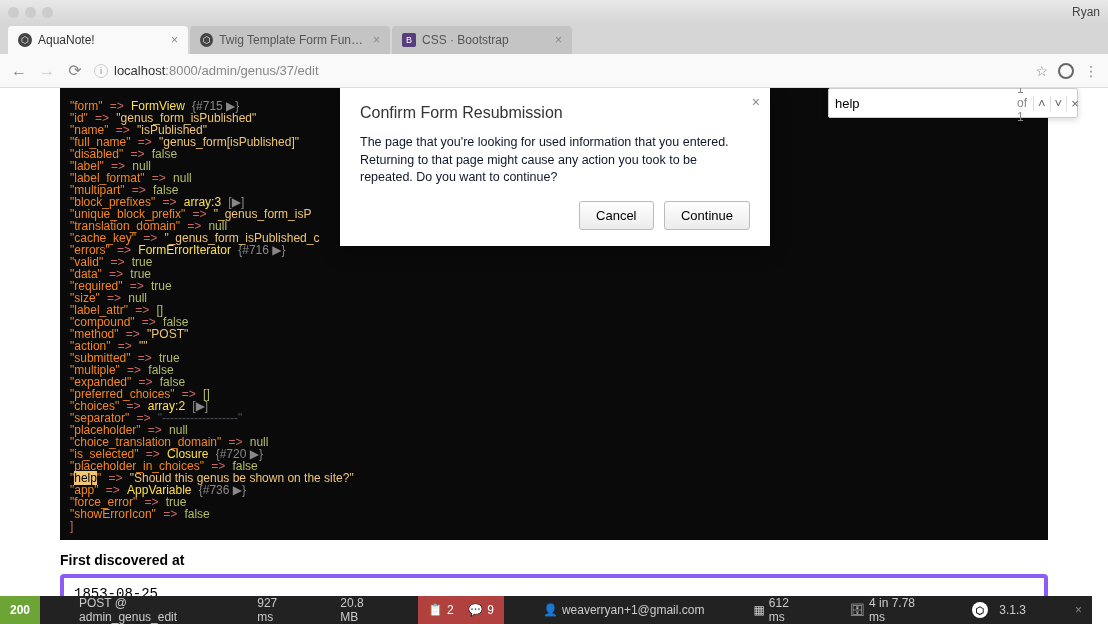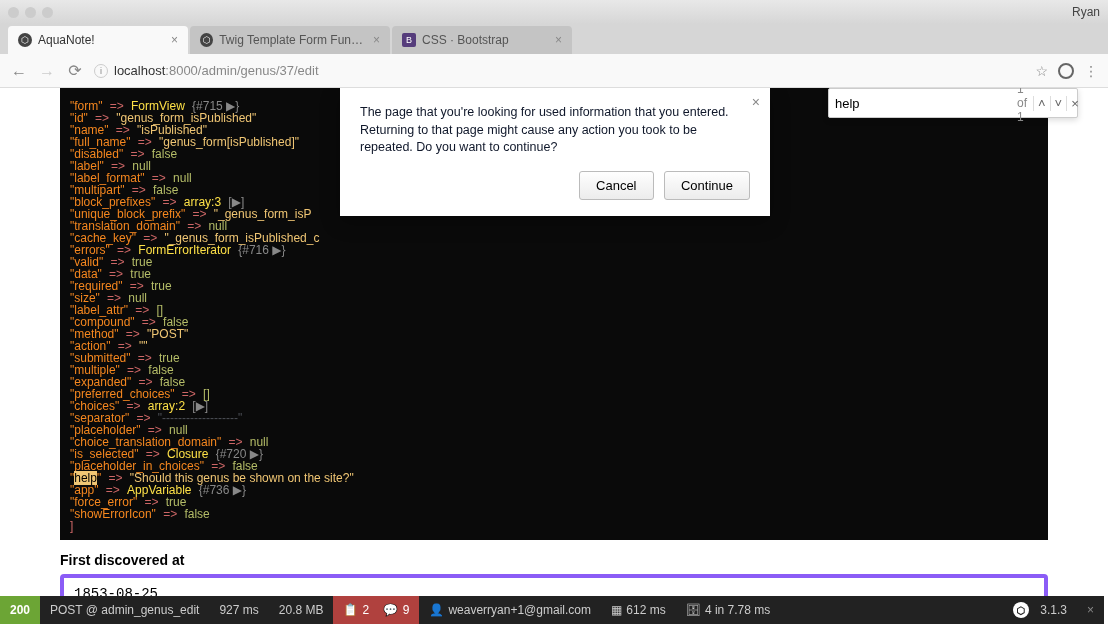--- a/index.html
+++ b/index.html
@@ -46,21 +46,21 @@
 .dialog .close { position:absolute; top:6px; right:10px; color:#888; font-size:14px; }
 .dialog p { font-size:12.5px; color:#0f172a; line-height:1.4; margin-bottom:14px; }
 .dialog .btns { text-align:right; }
 .dialog button { padding:6px 16px; font-size:13px; background:linear-gradient(#fefefe,#ececec); border:1px solid #bbb; border-radius:3px; margin-left:6px; }
 
 .searchbar { position:absolute; right:30px; top:0; width:250px; height:30px; background:#fff; border:1px solid #ccc; border-radius:2px; display:flex; align-items:center; padding:0 6px; font-size:13px; box-shadow:0 2px 6px rgba(0,0,0,0.15); }
 .searchbar input { border:none; outline:none; flex:1; font-size:13px; }
 .searchbar .count { color:#888; font-size:12px; margin:0 6px; }
 .searchbar .nav { color:#666; padding:0 4px; border-left:1px solid #ddd; }
 
-.sf-toolbar { position:absolute; bottom:0; left:0; right:4px; height:28px; background:#222; color:#ccc; display:flex; align-items:center; font-size:12px; }
+.sf-toolbar { position:absolute; bottom:0; left:0; right:16px; height:28px; background:#222; color:#ccc; display:flex; align-items:center; font-size:12px;gap:29px; }
 .sf-toolbar .cell { padding:0 10px; height:100%; display:flex; align-items:center; gap:4px; }
 .sf-toolbar .status200 { background:#6ca535; color:#fff; font-weight:bold; }
 .sf-toolbar .red { background:#b0413e; color:#fff; }
 .sf-toolbar .ver { margin-left:auto; }
 .sf-toolbar .x { padding:0 10px; color:#888; }
 .sf-toolbar .sym { width:16px; height:16px; border-radius:50%; background:#fff; color:#222; display:inline-flex; align-items:center; justify-content:center; font-size:10px; font-weight:bold; }
 </style>
 </head>
 <body>
 
@@ -148,20 +148,21 @@
 <span class="k">"showErrorIcon"</span> <span class="ar">=&gt;</span> <span class="n">false</span>
 <span class="ar">]</span></div>
 
 <div class="form-section">
   <div class="form-label">First discovered at</div>
   <input class="form-input" value="1853-08-25" style="">
 </div>
 
 <div class="dialog">
   <span class="close">×</span>
+  <h3>Confirm Form Resubmission</h3>
   <p>The page that you're looking for used information that you entered. Returning to that page might cause any action you took to be repeated. Do you want to continue?</p>
   <div class="btns">
     <button>Cancel</button>
     <button>Continue</button>
   </div>
 </div>
 
 <div class="searchbar">
   <input value="help" style="">
   <span class="count">1 of 1</span>

